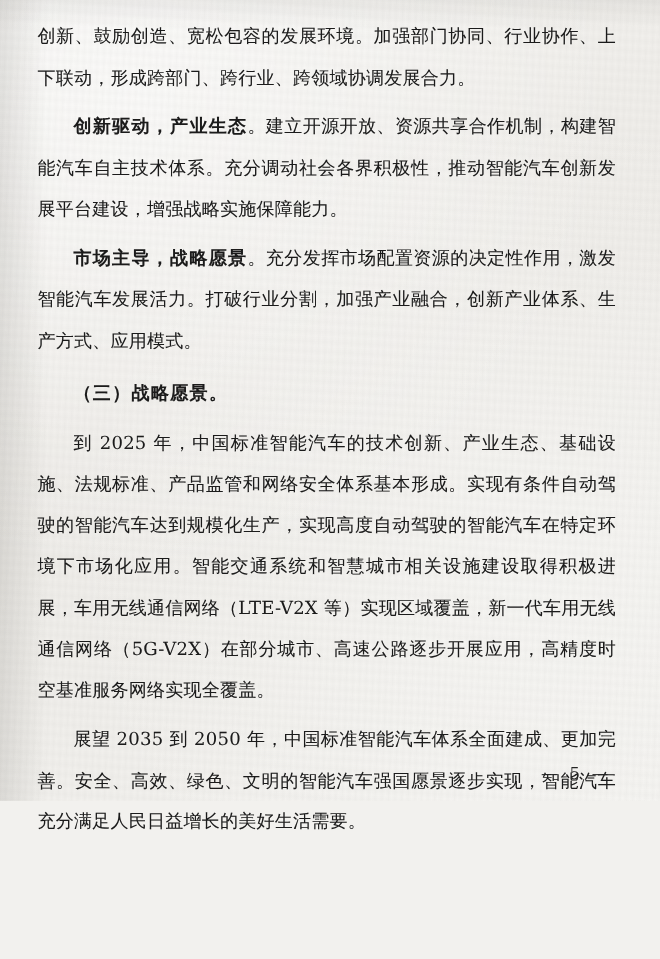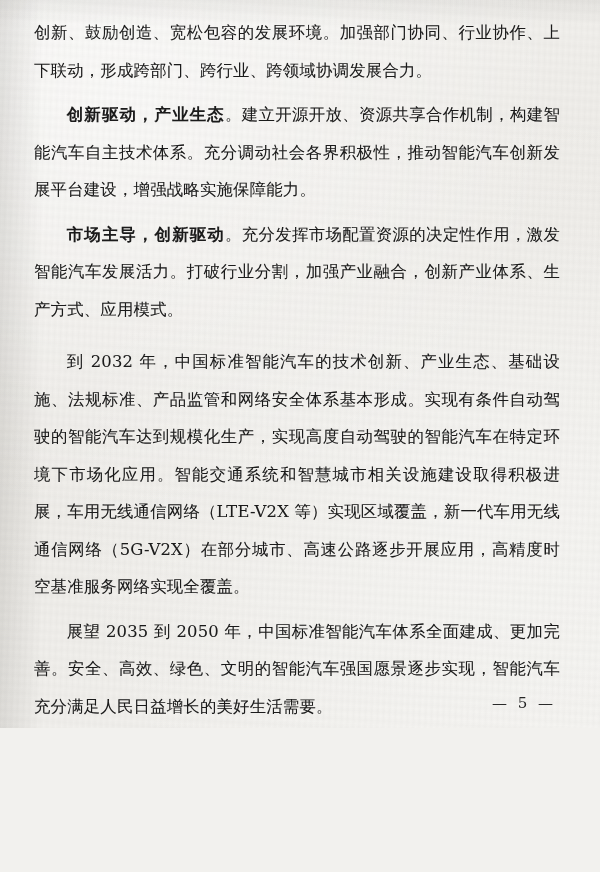--- a/index.html
+++ b/index.html
@@ -96,31 +96,32 @@
   <div class="body-text">
 
     <p>创新、鼓励创造、宽松包容的发展环境。加强部门协同、行业协作、上下联动，形成跨部门、跨行业、跨领域协调发展合力。</p>
 
     <div class="para-gap"></div>
 
     <p class="indent lead-bold"><b>创新驱动，产业生态</b><span>。建立开源开放、资源共享合作机制，构建智能汽车自主技术体系。充分调动社会各界积极性，推动智能汽车创新发展平台建设，增强战略实施保障能力。</span></p>
 
     <div class="para-gap"></div>
 
-    <p class="indent lead-bold"><b>市场主导，创新驱动</b><span>。充分发挥市场配置资源的决定性作用，激发智能汽车发展活力。打破行业分割，加强产业融合，创新产业体系、生产方式、应用模式。</span></p>
+    <p class="indent lead-bold"><b>市场主导，战略愿景</b><span>。充分发挥市场配置资源的决定性作用，激发智能汽车发展活力。打破行业分割，加强产业融合，创新产业体系、生产方式、应用模式。</span></p>
 
     <div class="para-gap"></div>
 
 
     <div class="para-gap"></div>
 
+    <p class="section-head">（三）战略愿景。</p>
 
     <div class="para-gap"></div>
 
-    <p class="indent">到 2032 年，中国标准智能汽车的技术创新、产业生态、基础设施、法规标准、产品监管和网络安全体系基本形成。实现有条件自动驾驶的智能汽车达到规模化生产，实现高度自动驾驶的智能汽车在特定环境下市场化应用。智能交通系统和智慧城市相关设施建设取得积极进展，车用无线通信网络（LTE-V2X 等）实现区域覆盖，新一代车用无线通信网络（5G-V2X）在部分城市、高速公路逐步开展应用，高精度时空基准服务网络实现全覆盖。</p>
+    <p class="indent">到 2025 年，中国标准智能汽车的技术创新、产业生态、基础设施、法规标准、产品监管和网络安全体系基本形成。实现有条件自动驾驶的智能汽车达到规模化生产，实现高度自动驾驶的智能汽车在特定环境下市场化应用。智能交通系统和智慧城市相关设施建设取得积极进展，车用无线通信网络（LTE-V2X 等）实现区域覆盖，新一代车用无线通信网络（5G-V2X）在部分城市、高速公路逐步开展应用，高精度时空基准服务网络实现全覆盖。</p>
 
     <div class="para-gap"></div>
 
     <p class="indent">展望 2035 到 2050 年，中国标准智能汽车体系全面建成、更加完善。安全、高效、绿色、文明的智能汽车强国愿景逐步实现，智能汽车充分满足人民日益增长的美好生活需要。</p>
 
   </div>
 
   <div class="footer">— 5 —</div>
 
   <div class="paper-noise"></div>

